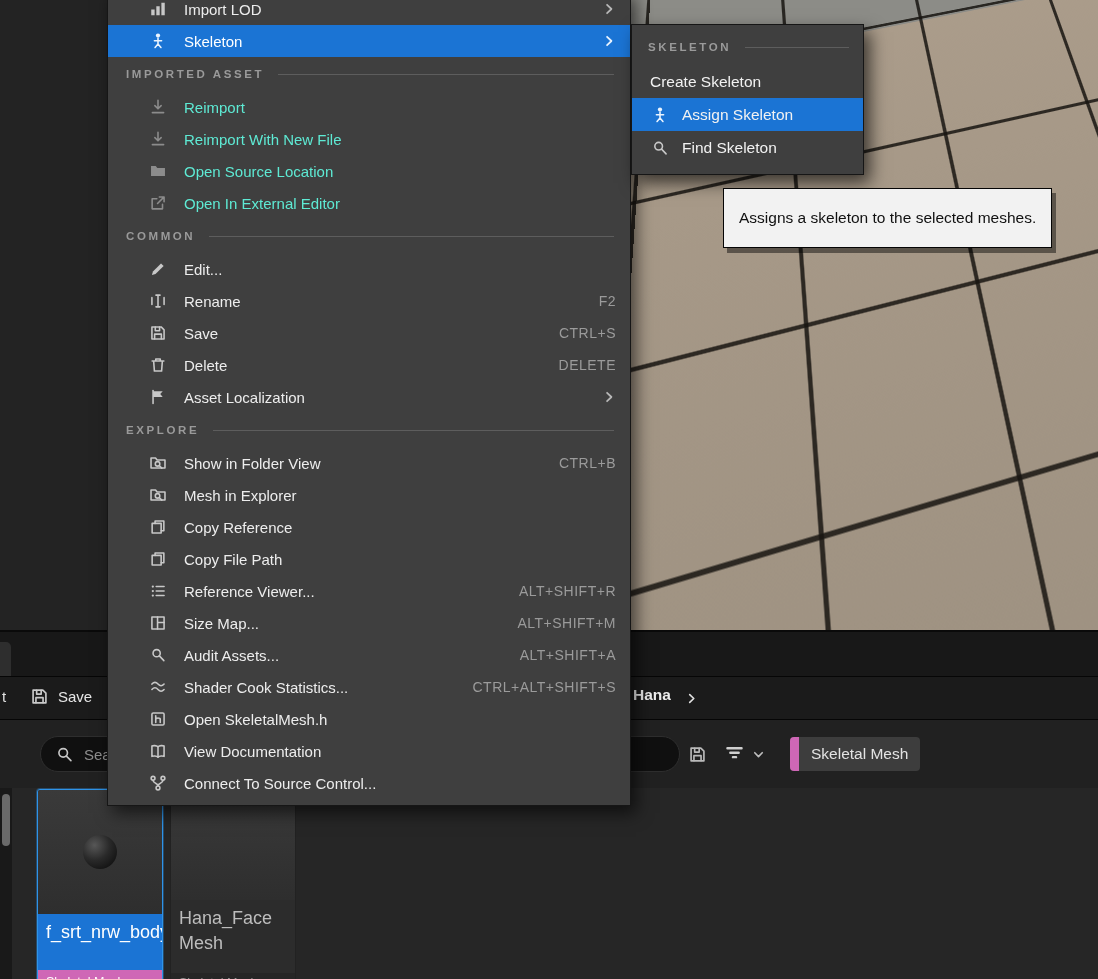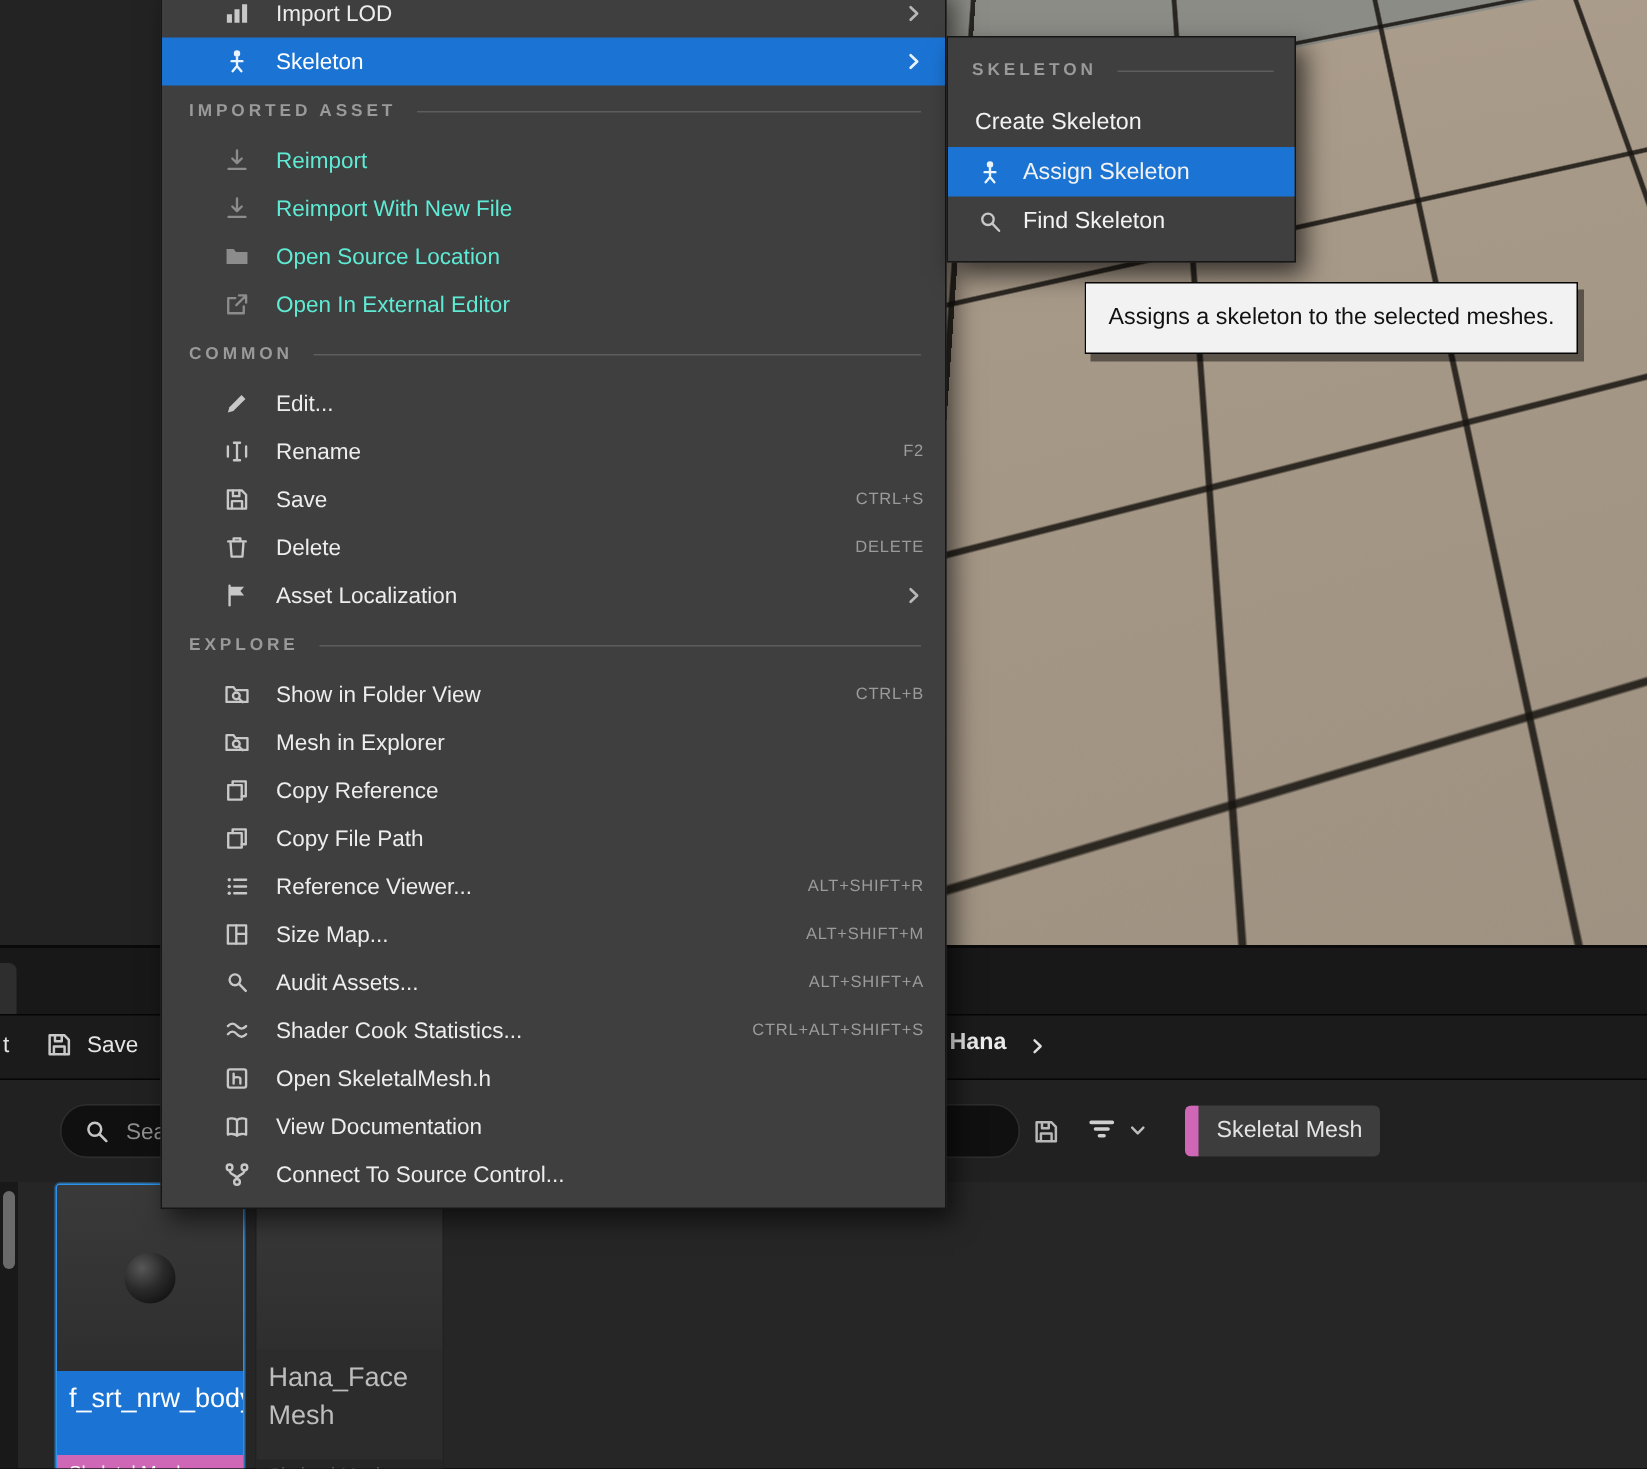--- a/index.html
+++ b/index.html
@@ -57,39 +57,39 @@
   .tile1 .type-band{background:var(--chip_pink,#cf67b6);color:#fff}
   .tile2 .type-band{background:#262626;color:#8f8f8f}
 
   
   .menu{position:absolute;left:107px;top:-10px;width:524px;background:#3f3f3f;border:1px solid #161616;
     box-shadow:5px 7px 16px rgba(0,0,0,.6);padding:2px 0 6px;z-index:10}
   .mi{height:32px;display:flex;align-items:center;gap:16px;padding:0 14px 0 40px;color:#ededed;font-size:15px;cursor:pointer;white-space:nowrap}
   .mi .ic{width:20px;height:20px;flex:0 0 20px;color:#c8c8c8;display:flex;align-items:center;justify-content:center}
   .mi .ic svg{width:18px;height:18px}
   .mi .lbl{flex:1;overflow:hidden}
-  .mi .sc{color:#9b9b9b;font-size:11px;letter-spacing:.5px}
+  .mi .sc{color:#9b9b9b;font-size:14px;letter-spacing:.5px}
   .mi .arrow{width:14px;height:14px;color:#b8b8b8;display:flex}
   .mi.selected{background:var(--selection_blue,#1b74d4);color:#fff}
   .mi.selected .ic,.mi.selected .arrow{color:#eaf4ff}
   .mi.disabled{color:#5eead4;cursor:default}
   .mi.disabled .ic{color:#8c8c8c}
   .mh{height:34px;display:flex;align-items:center;gap:14px;padding:0 16px 0 18px}
   .mh-label{color:#9a9a9a;font-size:11.5px;font-weight:bold;letter-spacing:2.6px;white-space:nowrap}
   .mh-line{flex:1;height:1px;background:#5d5d5d}
 
   
   .submenu{position:absolute;left:631px;top:24px;width:233px;background:#3f3f3f;border:1px solid #161616;
     box-shadow:6px 8px 16px rgba(0,0,0,.65);padding:4px 0 10px;z-index:11}
   .submenu .mh{padding:0 14px 0 16px;height:36px}
   .submenu .mi{height:33px;padding:0 12px 0 18px;gap:12px;font-size:15.5px;font-weight:500;color:#f2f2f2}
   .submenu .mi .ic{width:20px;flex-basis:20px}
 
   
-  .tooltip{position:absolute;left:723px;top:188px;height:48px;display:flex;align-items:center;padding:14px 15px;
+  .tooltip{position:absolute;left:723px;top:188px;height:60px;display:flex;align-items:center;padding:14px 15px;
     background:var(--tooltip_bg,#f2f2f2);color:#111;font-size:15.5px;border:1px solid #050505;
     box-shadow:4px 5px 0 rgba(0,0,0,.45);z-index:12;white-space:nowrap}
 
   
   svg{fill:none;stroke:currentColor;stroke-width:1.4;stroke-linecap:round;stroke-linejoin:round}
   .defs{position:absolute;width:0;height:0;overflow:hidden}
 </style>
 </head>
 <body>
 

